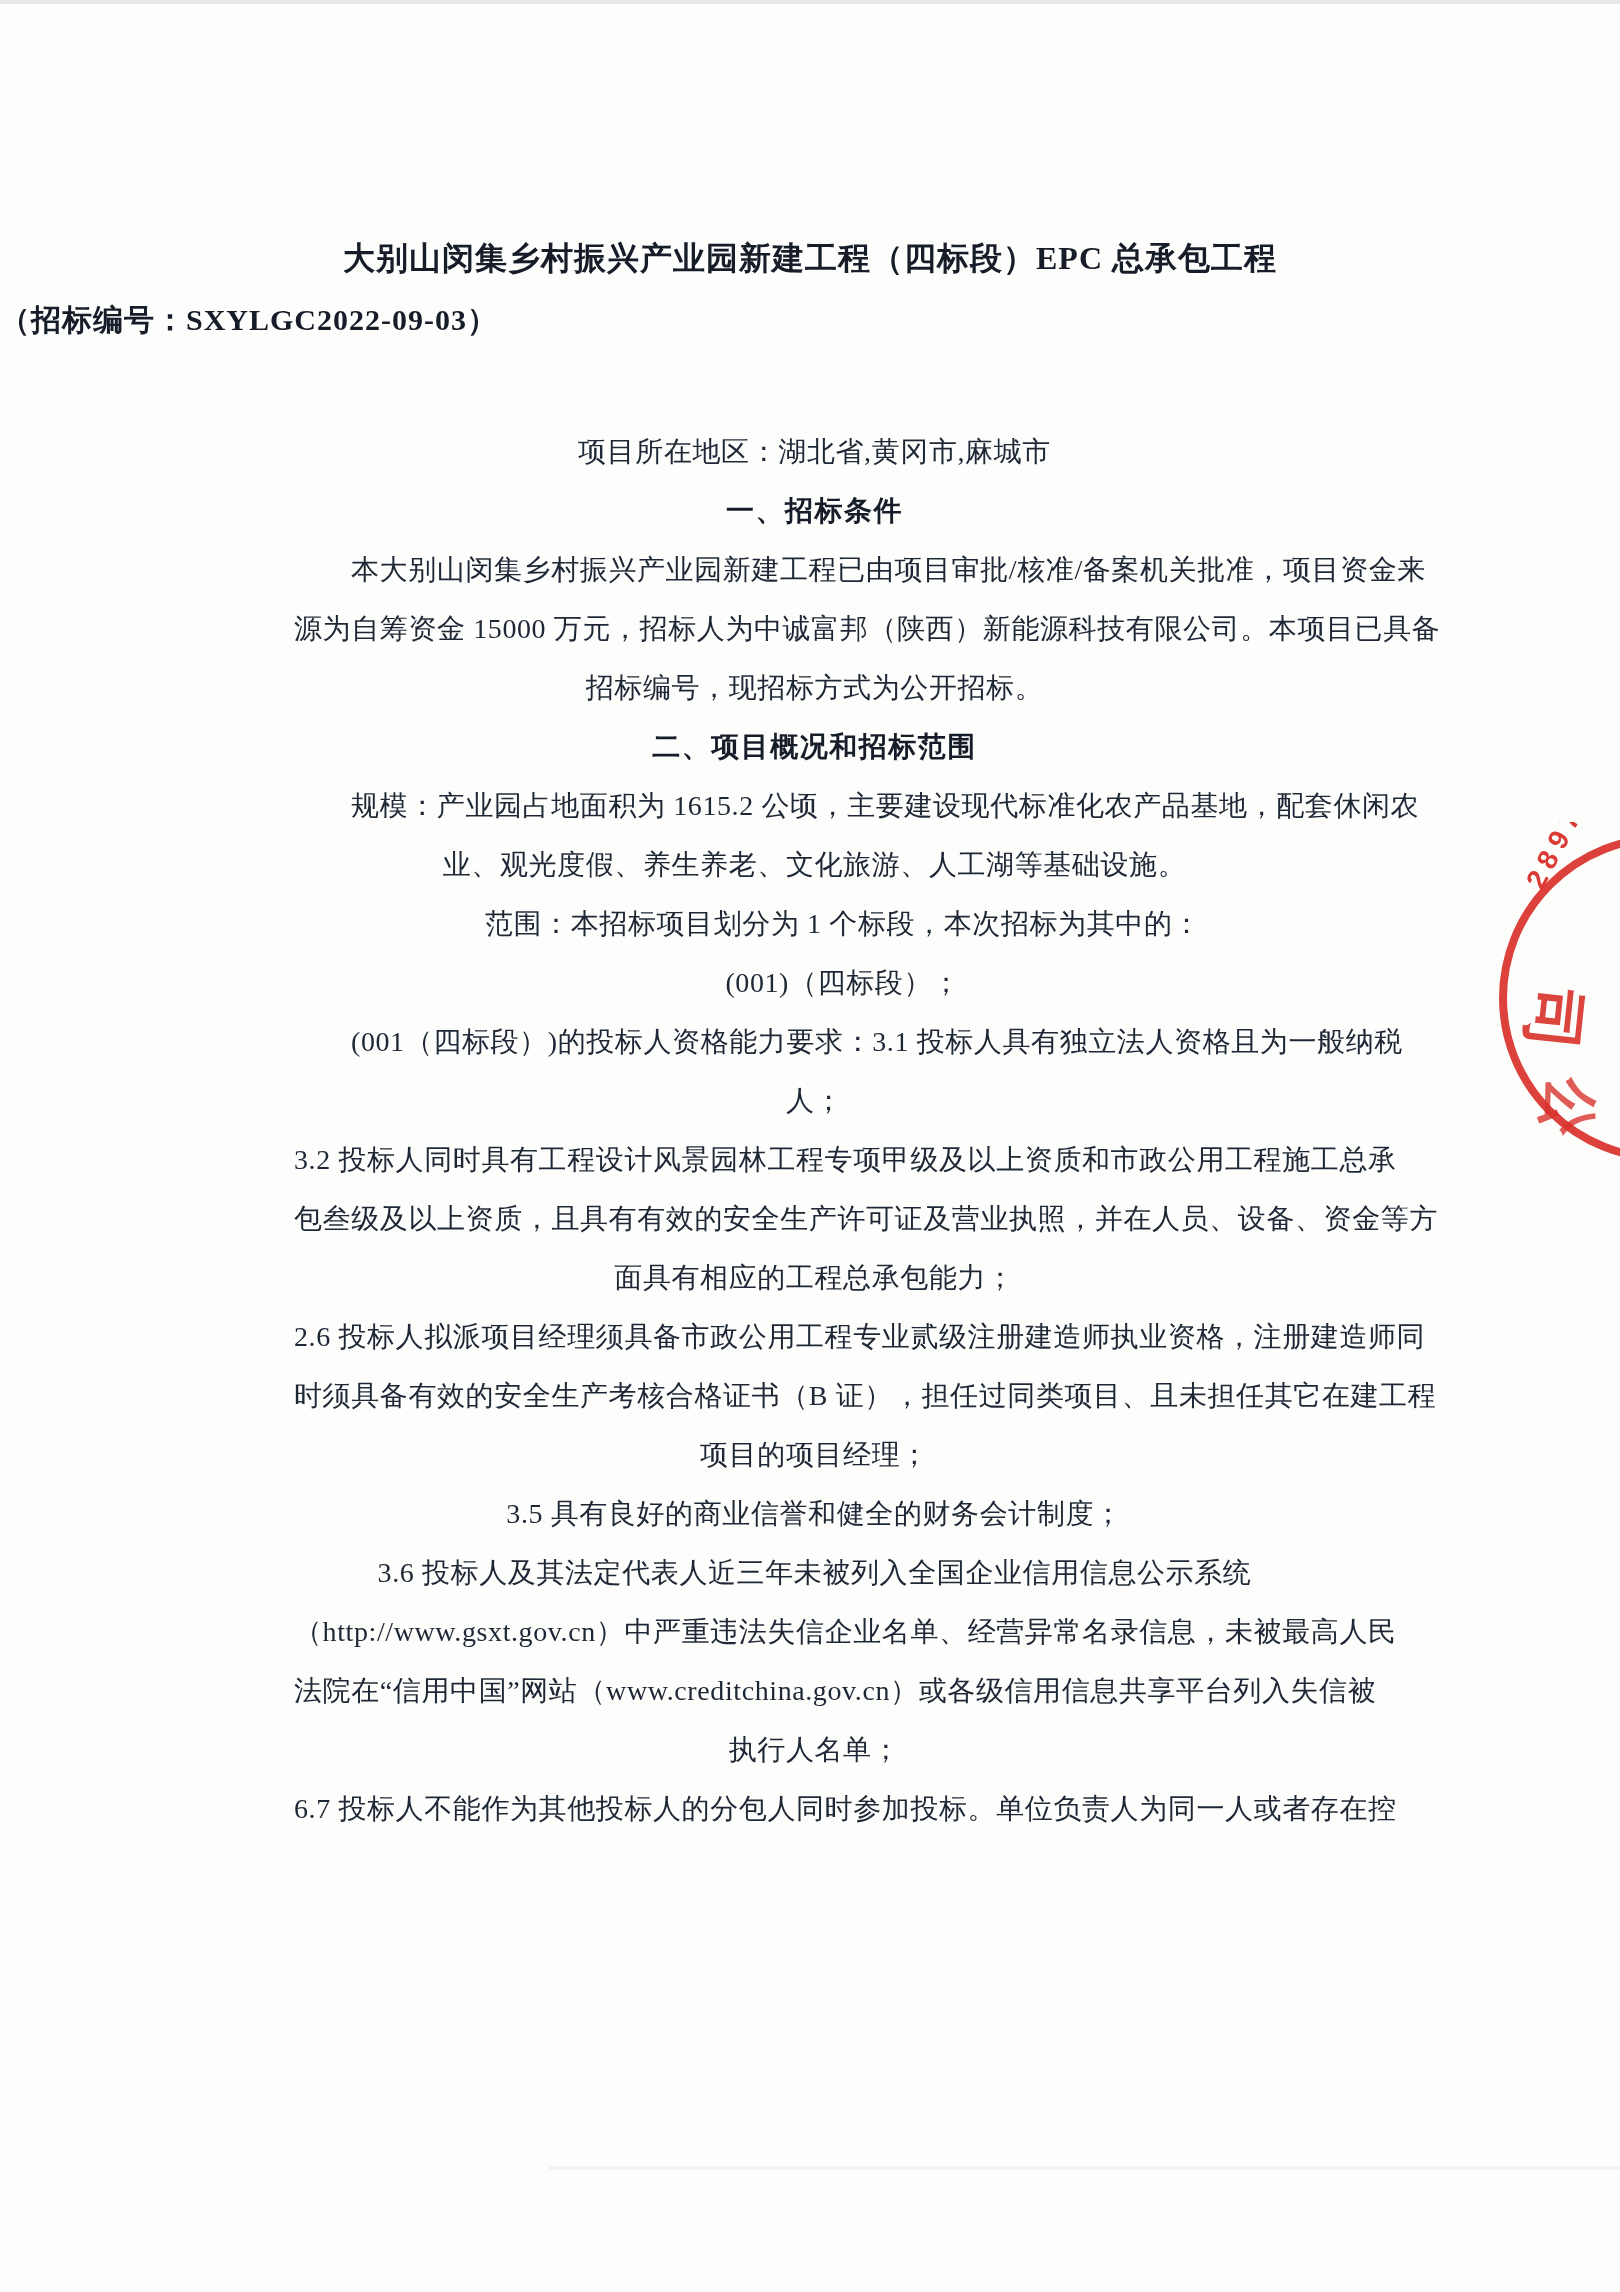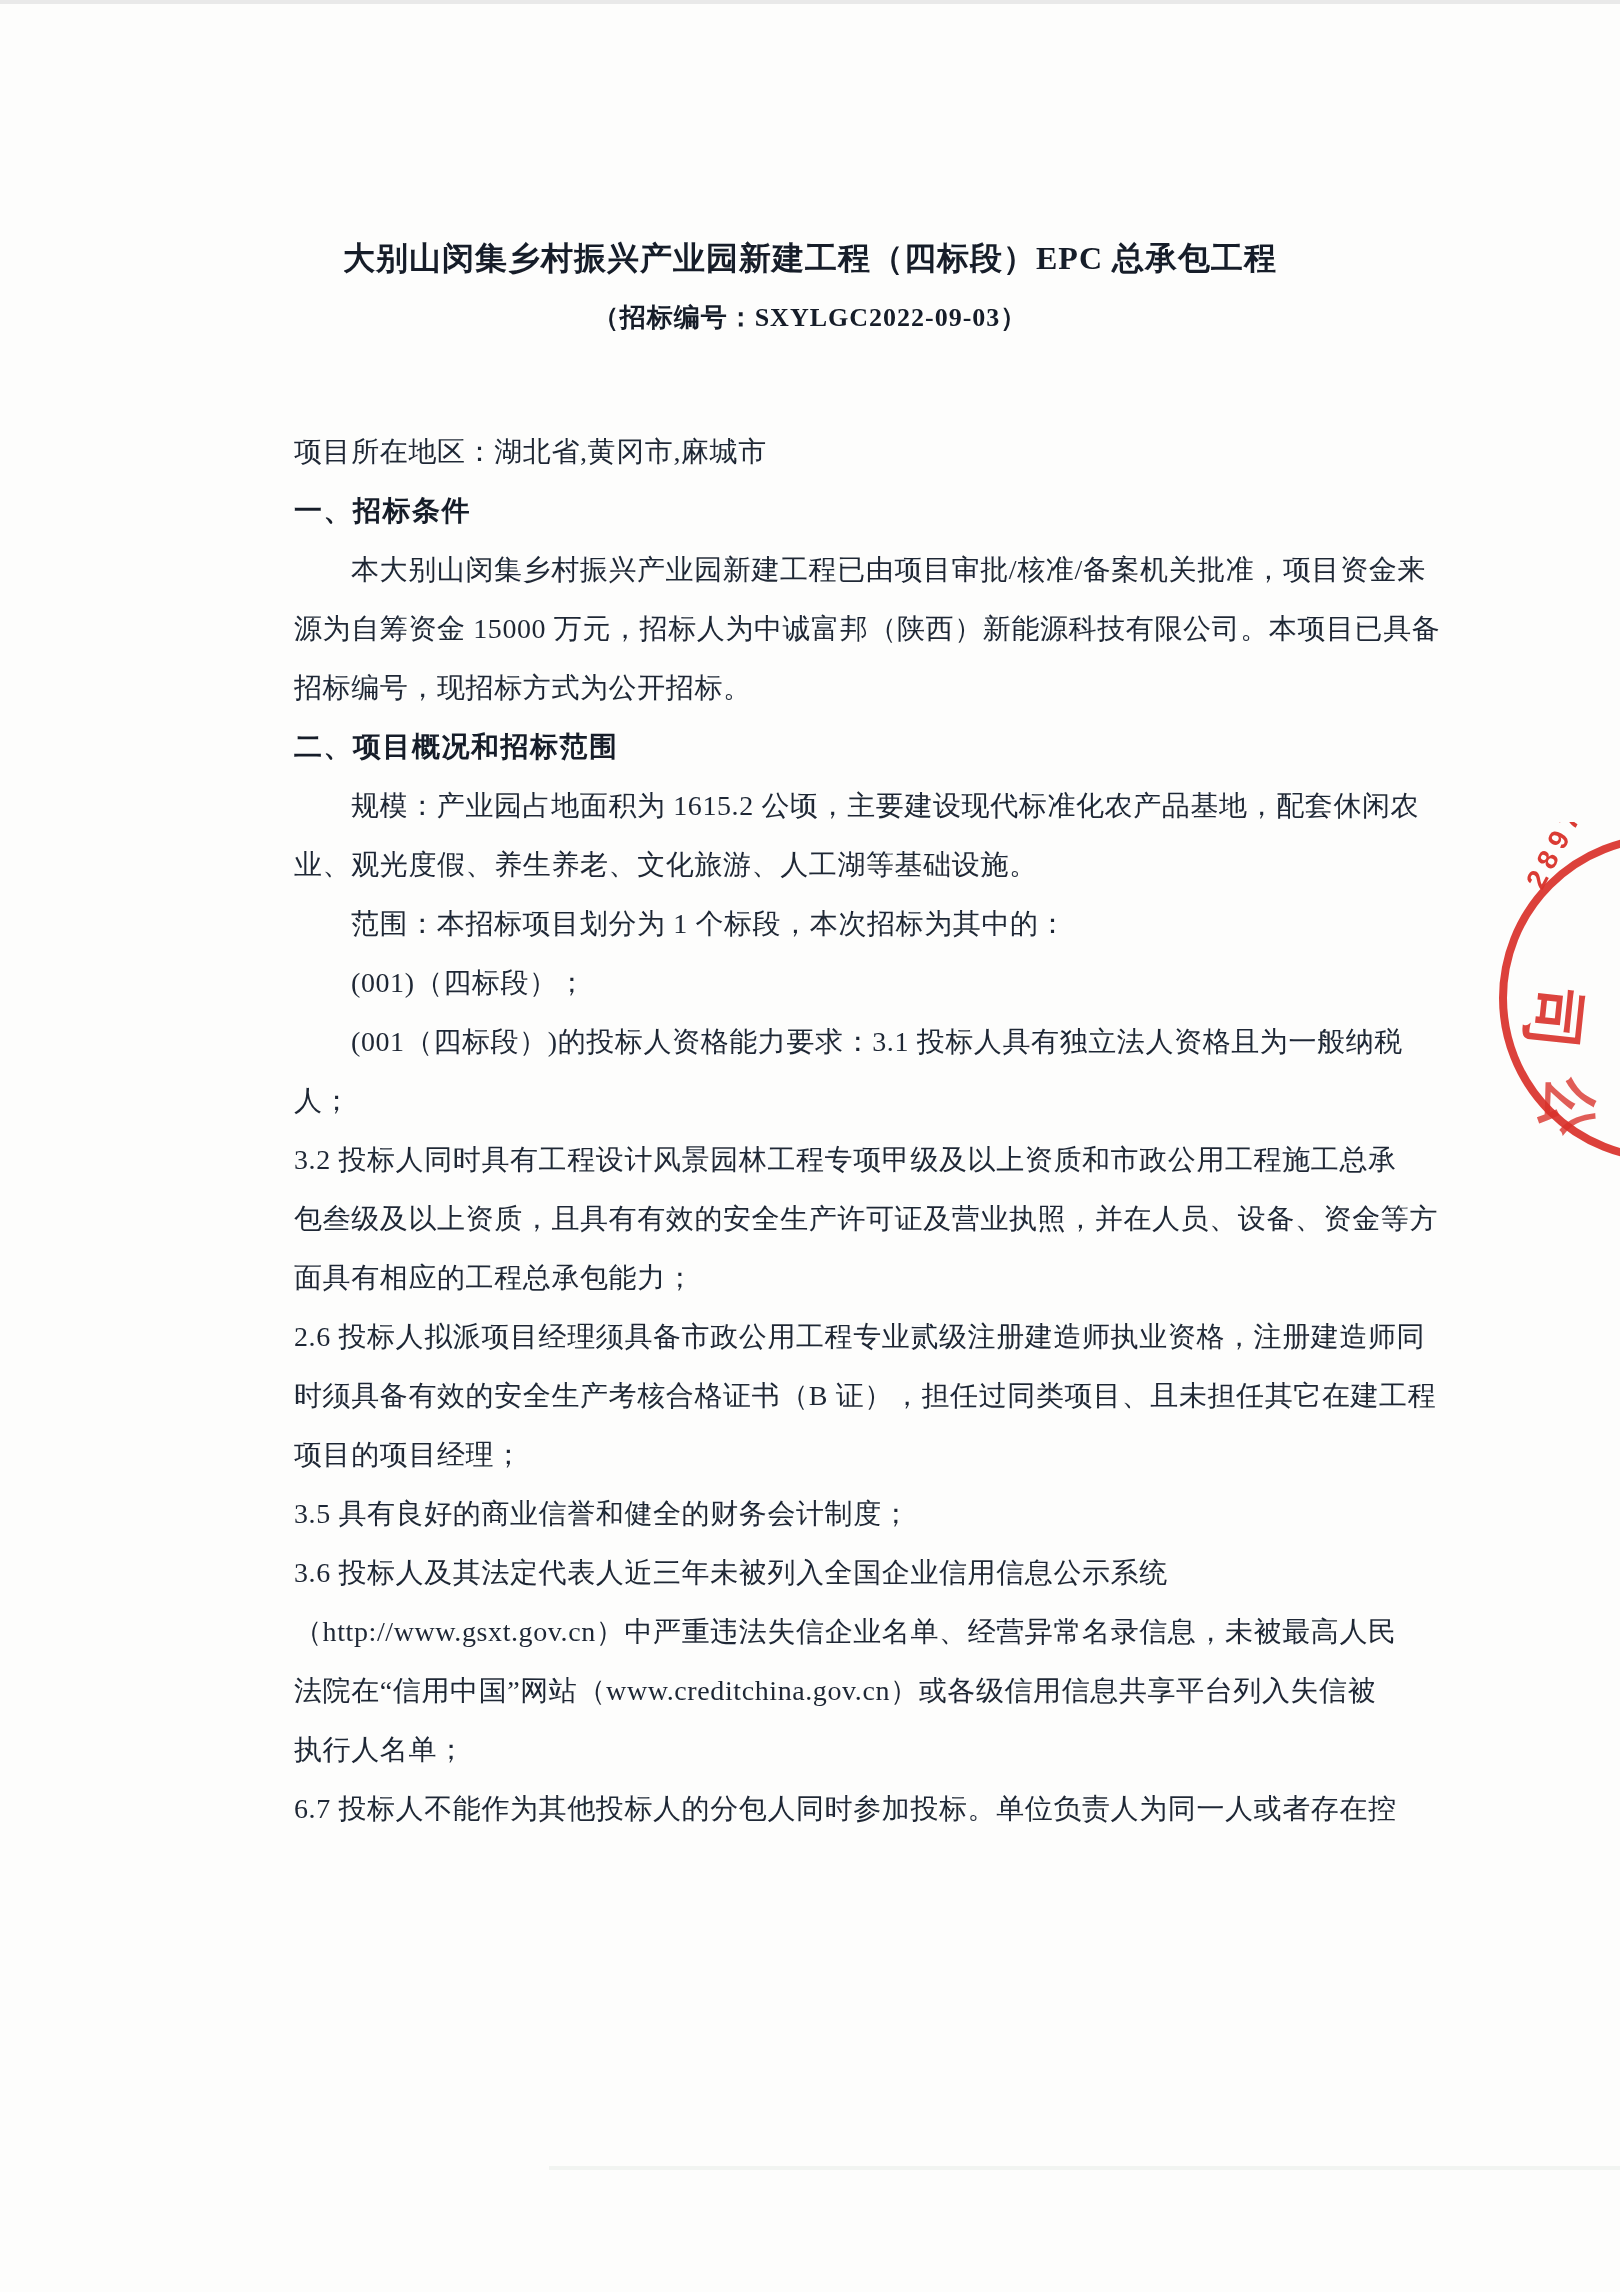--- a/index.html
+++ b/index.html
@@ -14,27 +14,26 @@
   }
   .doc-title{
     position:absolute;left:0;top:233px;width:100%;
     text-align:center;
     font-size:32px;font-weight:bold;
     letter-spacing:1px;
     color:var(--heading-color,#161d29);
   }
   .doc-subtitle{
     position:absolute;left:0;top:296px;width:100%;
-    text-align:center;
-    font-size:26px;font-weight:bold;
+    font-size:30px;font-weight:bold;
     letter-spacing:1px;
     color:var(--heading-color,#161d29);
   }
   .body-lines{
-    position:absolute;left:294px;top:418px;width:1041px;
+    position:absolute;left:294px;top:418px;width:1041px;text-align:center;
   }
   .line{
     height:59px;line-height:59px;
     font-size:28px;
     letter-spacing:0.6px;
     white-space:nowrap;
   }
   .line.indent{padding-left:57px;}
   .line.heading{
     font-size:28px;

